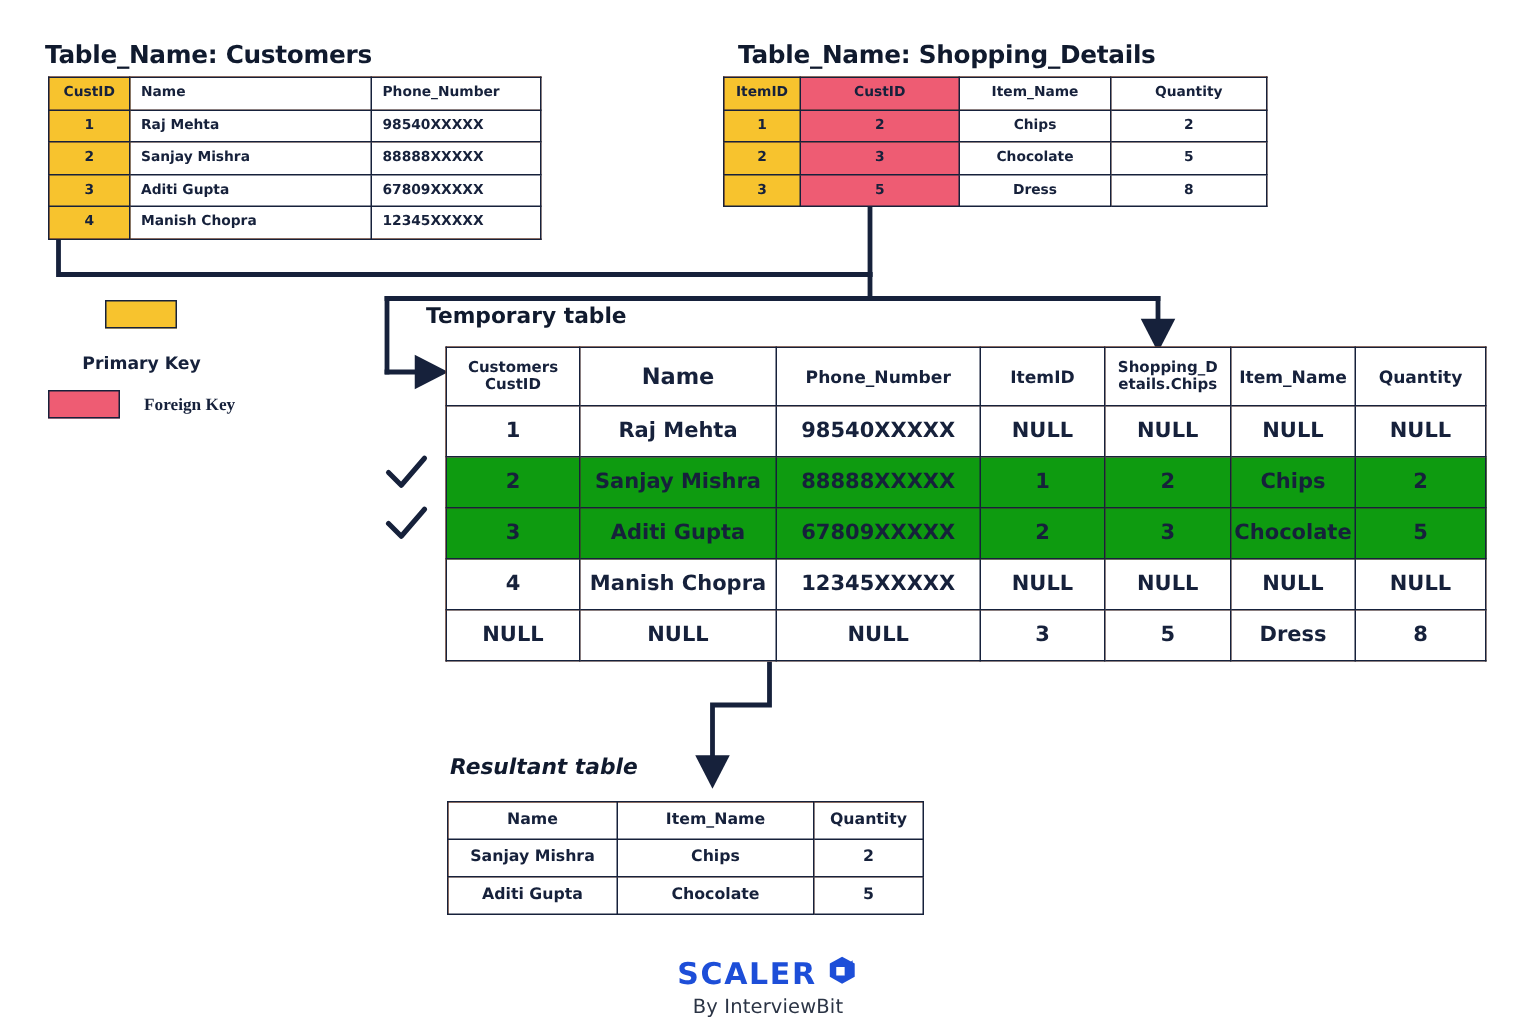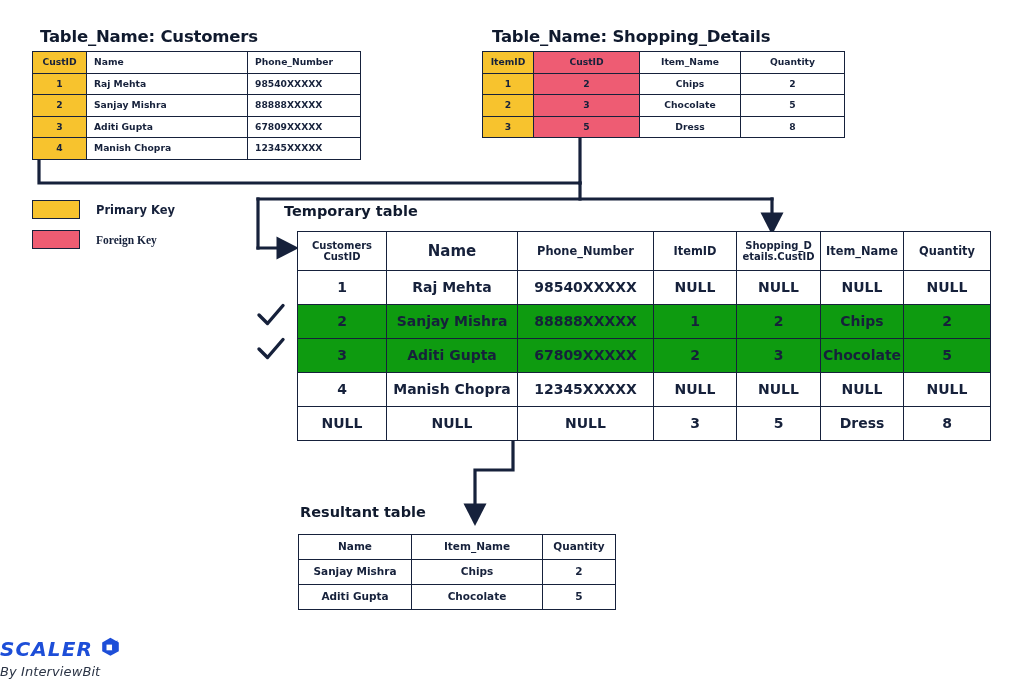--- a/index.html
+++ b/index.html
@@ -106,22 +106,21 @@
   #connectors {
     position: absolute;
     left: 0; top: 0;
     width: 1024px; height: 690px;
     pointer-events: none;
   }
 
   
   #scaler-logo {
     left: 0; right: 0; top: 636px;
-    text-align: left;
-    font-style: italic;
+    text-align: center;
   }
   .logo-row {
     display: inline-flex;
     align-items: center;
     gap: 7px;
   }
   .logo-word {
     font-size: 20px;
     font-weight: bold;
     letter-spacing: 1.1px;
@@ -154,21 +153,21 @@
 
     <path d="M258,199 L258,248"></path>
     <path d="M258,248 L288,248" marker-end="url(#ah)"></path>
 
     <path d="M772,199 L772,224" marker-end="url(#ah)"></path>
 
     <path d="M513,437 L513,470 L475,470 L475,515" marker-end="url(#ah)"></path>
   </g>
 </svg>
 
-<div class="abs tbl-title" style="left:40px; top:27px;">Table_Name: Customers</div>
+<div class="abs tbl-title" style="left:30px; top:27px;">Table_Name: Customers</div>
 
 <table class="grid abs" id="customers-table" style="left:32px; top:51px;">
   <tbody>
     <tr>
       <td class="c0 pk">CustID</td>
       <td class="c1">Name</td>
       <td class="c2">Phone_Number</td>
     </tr>
     <tr>
       <td class="c0 pk">1</td>
@@ -218,21 +217,21 @@
     <tr>
       <td class="s0 pk">3</td>
       <td class="s1 fk">5</td>
       <td class="s2">Dress</td>
       <td class="s3">8</td>
     </tr>
   </tbody>
 </table>
 
 <div class="abs" style="left:32px; top:200px;">
-  <div style="display:flex; align-items:center; gap:16px; margin-bottom:11px;">
+  <div style="display:flex; align-items:center; gap:16px; margin-bottom:11px;flex-direction:column;">
     <div class="legend-swatch pk"></div>
     <div class="legend-label">Primary Key</div>
   </div>
   <div style="display:flex; align-items:center; gap:16px;font-family:Liberation Serif, serif;">
     <div class="legend-swatch fk"></div>
     <div class="legend-label">Foreign Key</div>
   </div>
 </div>
 
 <div class="abs section-title" style="left:284px; top:203px;">Temporary table</div>
@@ -242,21 +241,21 @@
     <tr>
       <th class="t0 small">
         <span>Customers</span><br>
         <span>CustID</span>
       </th>
       <th class="t1 big">Name</th>
       <th class="t2">Phone_Number</th>
       <th class="t3">ItemID</th>
       <th class="t4 small">
         <span>Shopping_D</span><br>
-        <span>etails.CustID</span>
+        <span>etails.Chips</span>
       </th>
       <th class="t5">Item_Name</th>
       <th class="t6">Quantity</th>
     </tr>
     <tr>
       <td class="t0">1</td>
       <td class="t1">Raj Mehta</td>
       <td class="t2">98540XXXXX</td>
       <td class="t3">NULL</td>
       <td class="t4">NULL</td>
@@ -306,21 +305,21 @@
   <svg viewBox="0 0 32 30" width="32" height="30">
     <path d="M4,15 L12.5,23.5 L28,5.5" fill="none" stroke="#16213b" stroke-width="3.4" stroke-linecap="round" stroke-linejoin="round"></path>
   </svg>
 </div>
 <div class="abs" style="left:255px; top:334px; width:32px; height:30px;">
   <svg viewBox="0 0 32 30" width="32" height="30">
     <path d="M4,15 L12.5,23.5 L28,5.5" fill="none" stroke="#16213b" stroke-width="3.4" stroke-linecap="round" stroke-linejoin="round"></path>
   </svg>
 </div>
 
-<div class="abs section-title" style="left:300px; top:504px;">Resultant table</div>
+<div class="abs section-title" style="left:300px; top:504px;font-style:italic;">Resultant table</div>
 
 <table class="grid abs" id="result-table" style="left:298px; top:534px;">
   <tbody>
     <tr>
       <td class="r0">Name</td>
       <td class="r1">Item_Name</td>
       <td class="r2">Quantity</td>
     </tr>
     <tr>
       <td class="r0">Sanjay Mishra</td>

